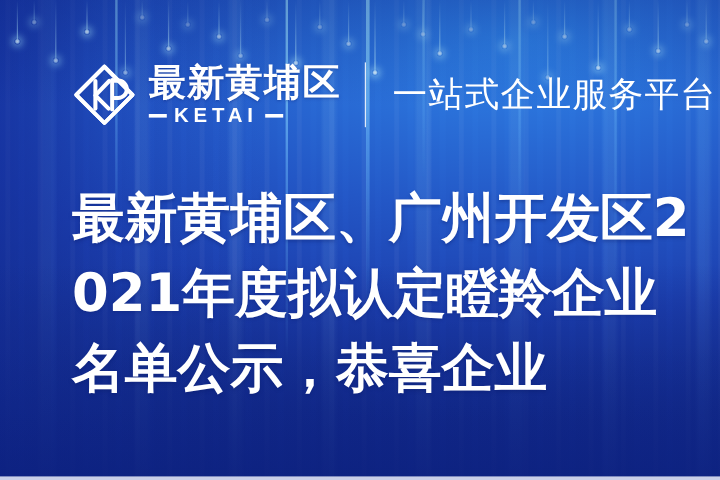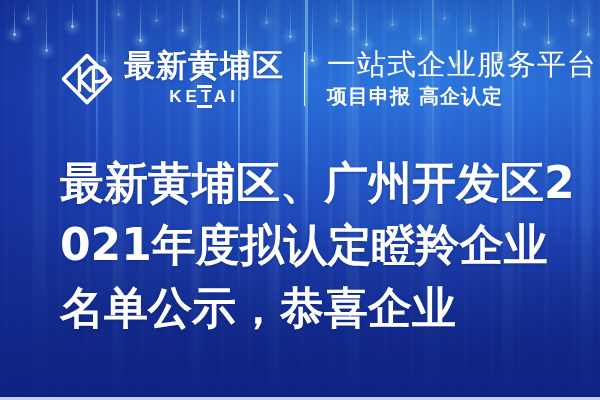--- a/index.html
+++ b/index.html
@@ -139,21 +139,20 @@
     letter-spacing: 1px;
     line-height: 1.05;
     white-space: nowrap;
     text-shadow: 0 1px 2px rgba(10,30,110,0.35);
   }
   .logo-en-row {
     display: flex;
     align-items: center;
     margin-top: 3px;
     white-space: nowrap;
-    flex-direction: column;
   }
   .logo-dash {
     display: inline-block;
     width: 15px;
     height: 3px;
     background: #ffffff;
   }
   .logo-en {
     font-size: 17px;
     font-weight: 700;
@@ -283,20 +282,19 @@
         <span class="logo-dash"></span>
         <span class="logo-en">KETAI</span>
         <span class="logo-dash"></span>
       </div>
     </div>
 
     <div class="divider"></div>
 
     <div class="tagline">
       <div class="tagline-main">一站式企业服务平台</div>
-      <div class="tagline-sub">项目申报 高企认定</div>
     </div>
   </div>
 
   <div class="headline">最新黄埔区、广州开发区2021年度拟认定瞪羚企业名单公示，恭喜企业</div>
 
   <div class="bottom-edge"></div>
 </div>
 
 </body></html>

